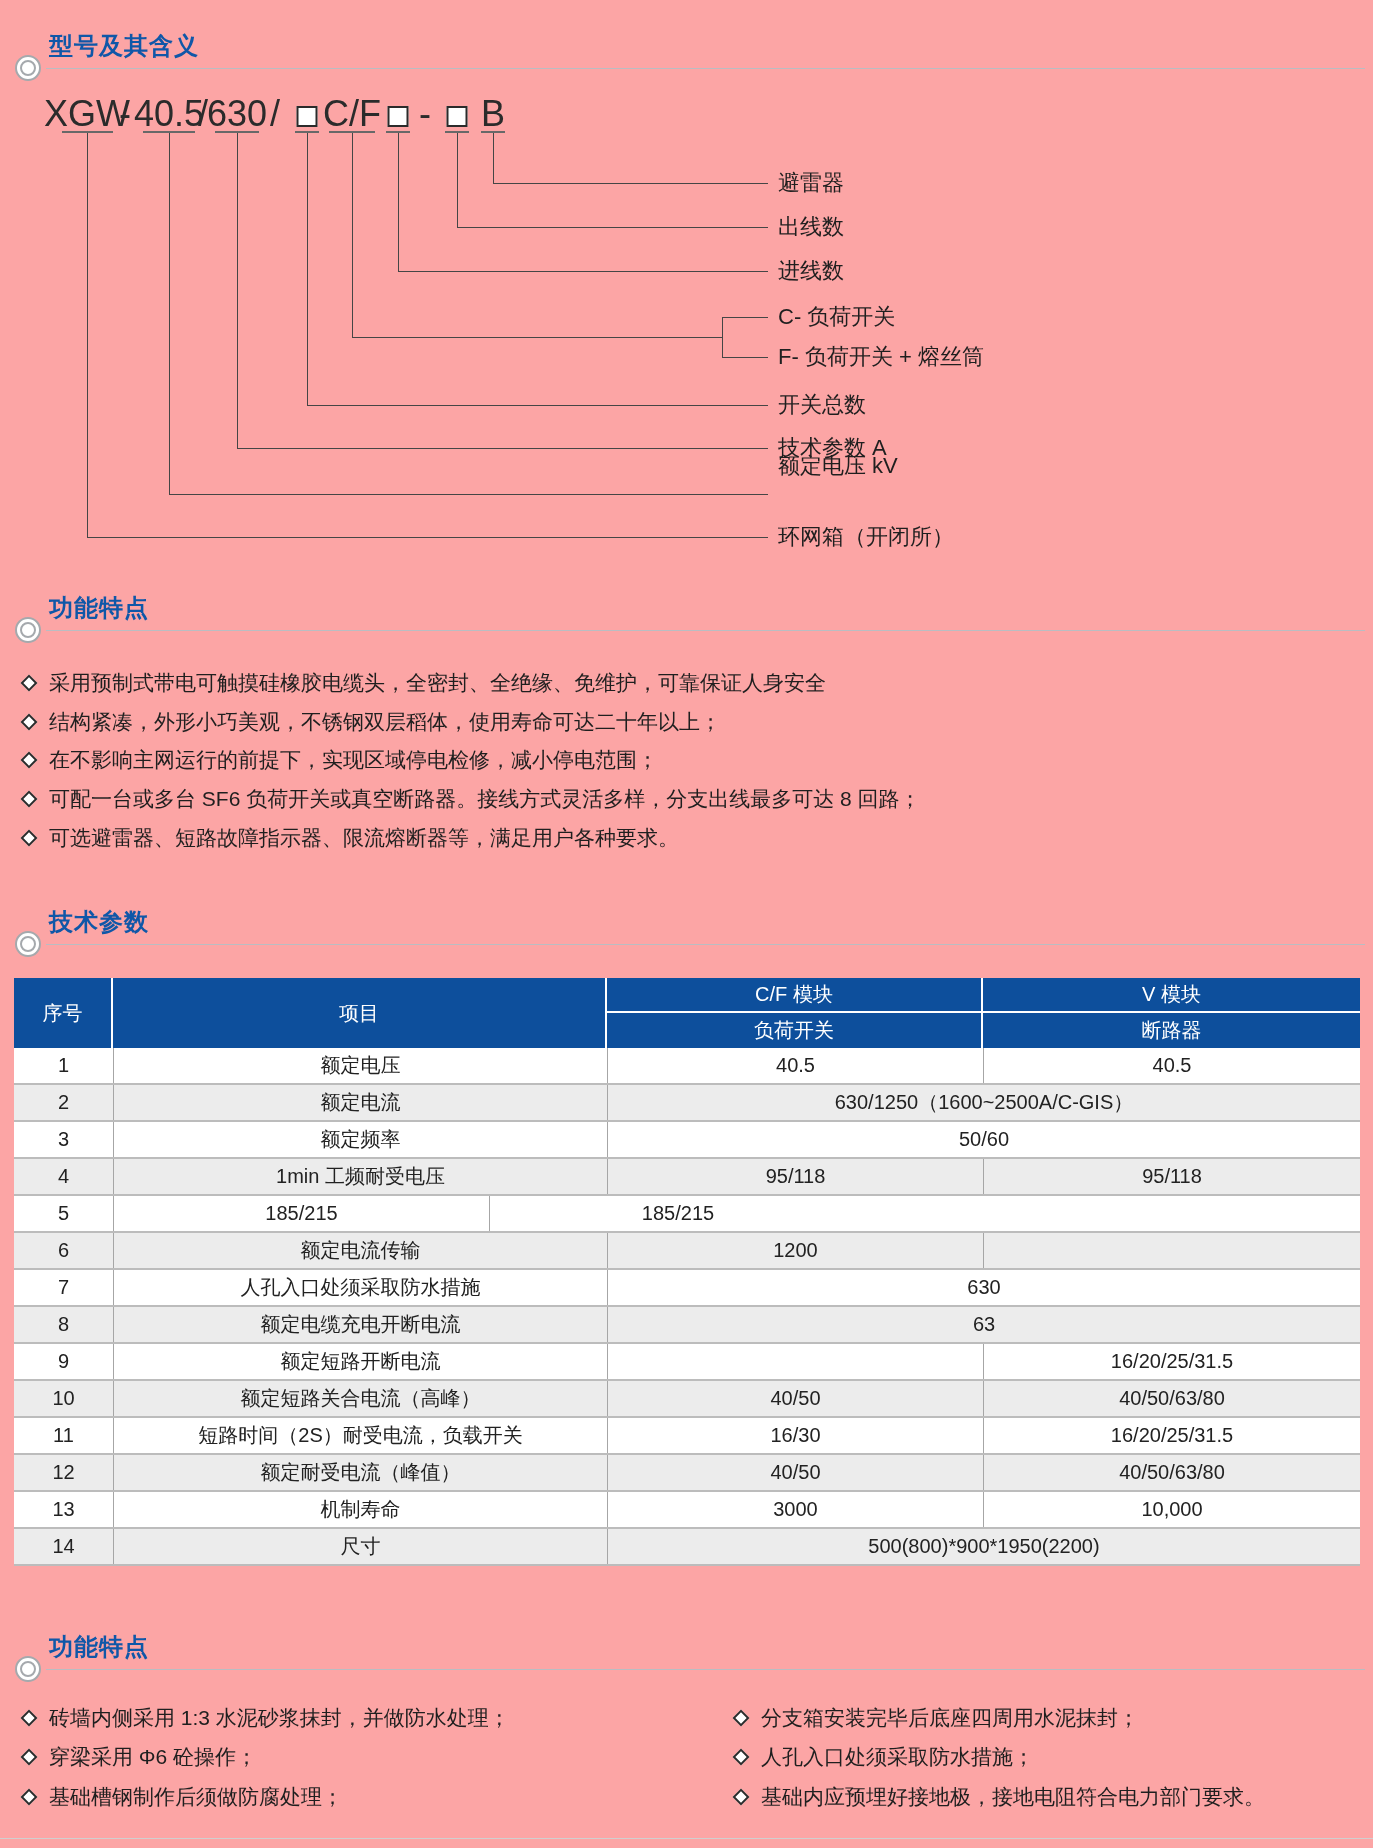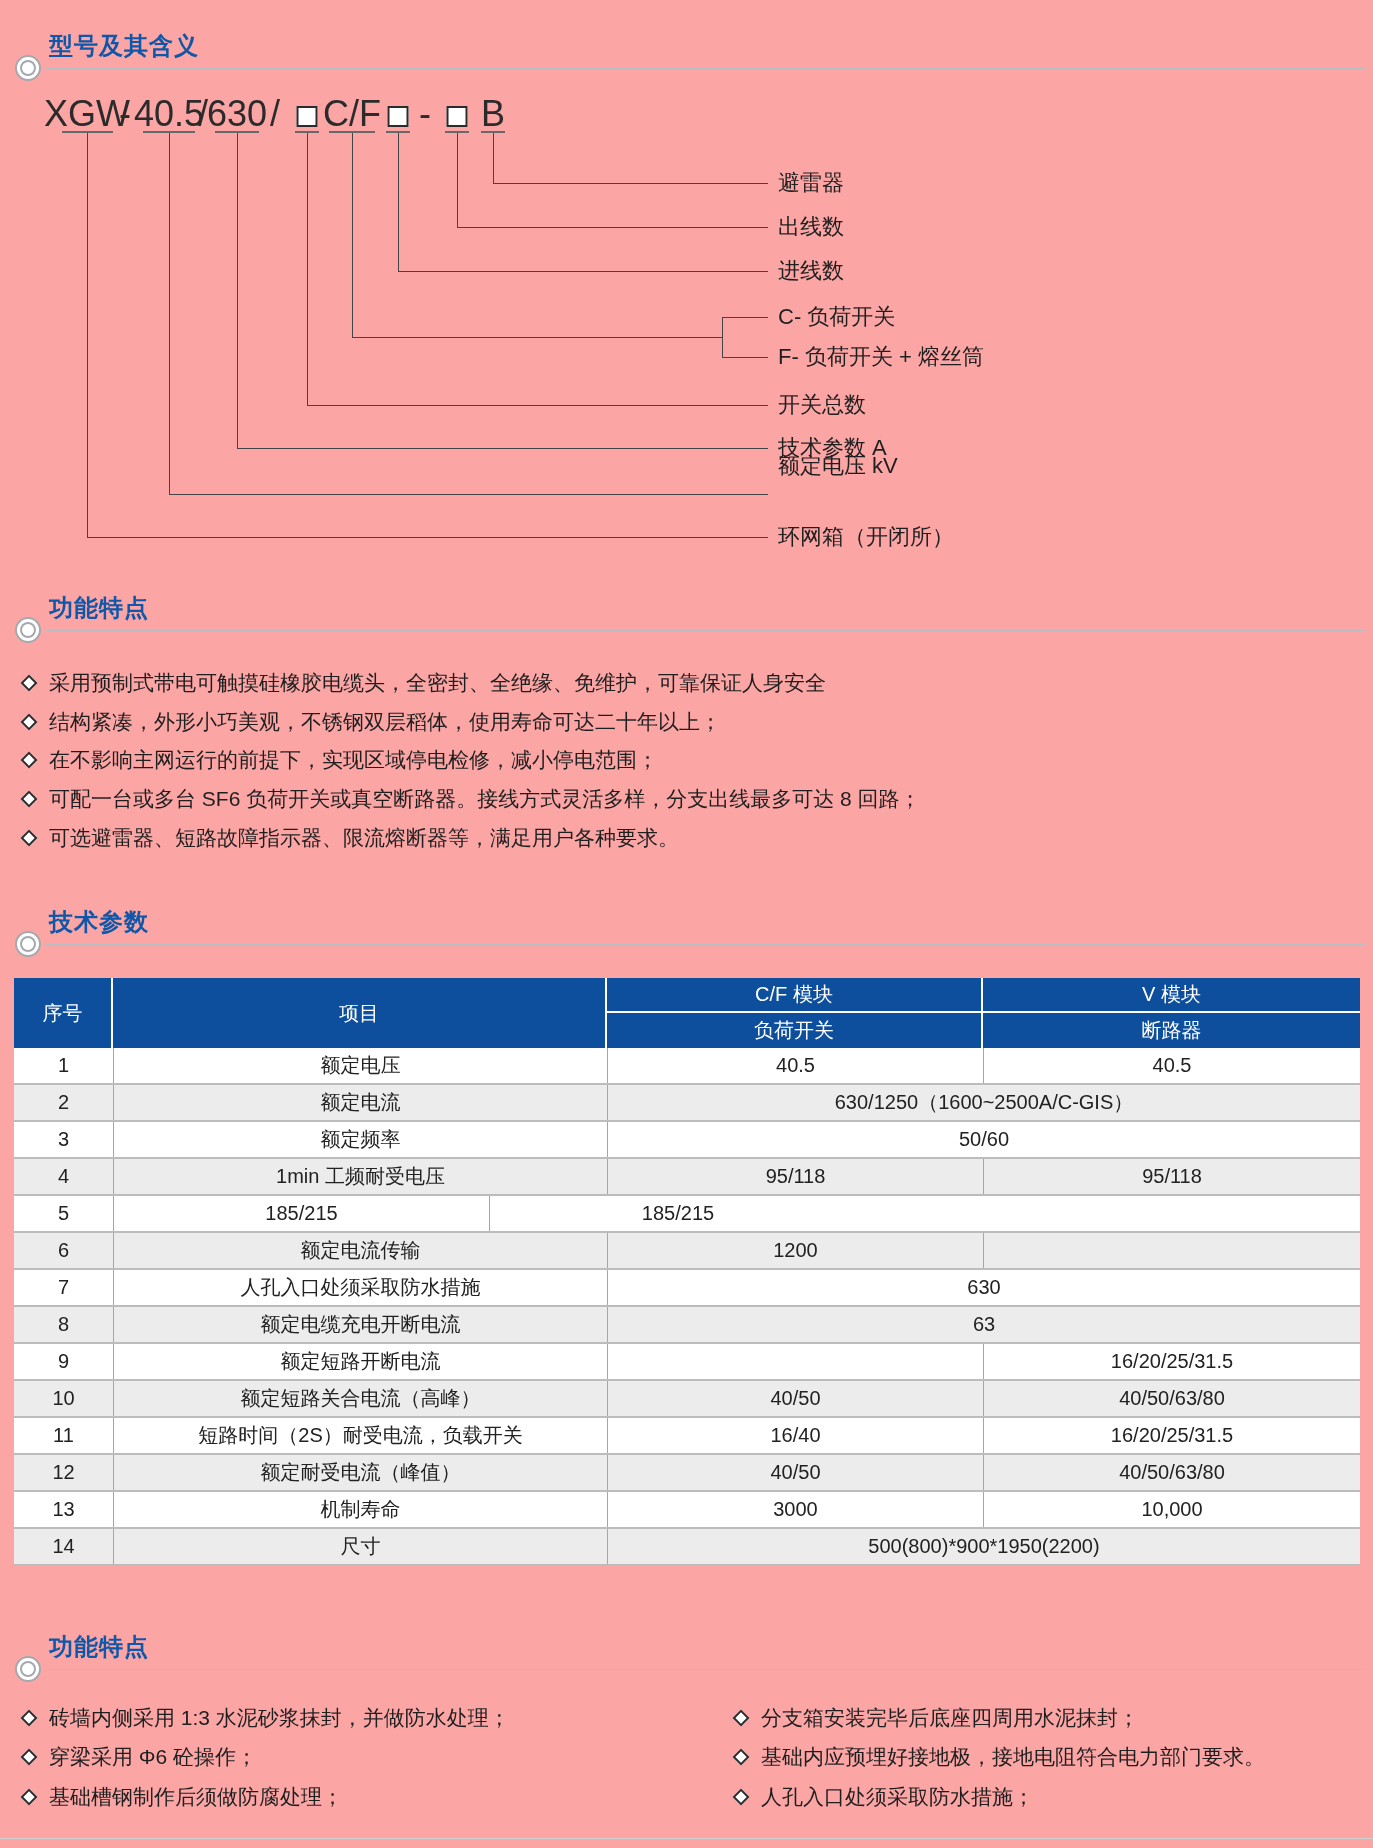--- a/index.html
+++ b/index.html
@@ -219,21 +219,21 @@
         </div>
         <div class="trow gray">
           <div class="td c1">10</div>
           <div class="td c2">额定短路关合电流（高峰）</div>
           <div class="td c3">40/50</div>
           <div class="td c4">40/50/63/80</div>
         </div>
         <div class="trow">
           <div class="td c1">11</div>
           <div class="td c2">短路时间（2S）耐受电流，负载开关</div>
-          <div class="td c3">16/40</div>
+          <div class="td c3">16/30</div>
           <div class="td c4">16/20/25/31.5</div>
         </div>
         <div class="trow gray">
           <div class="td c1">12</div>
           <div class="td c2">额定耐受电流（峰值）</div>
           <div class="td c3">40/50</div>
           <div class="td c4">40/50/63/80</div>
         </div>
         <div class="trow">
           <div class="td c1">13</div>
@@ -269,22 +269,22 @@
         <span>基础槽钢制作后须做防腐处理；</span>
       </div>
     </div>
   <div class="feat bot-feats" id="feats-bottom-right" style="left:730px;top:1698px">
       <div class="feat-item">
         <span class="diamond"></span>
         <span>分支箱安装完毕后底座四周用水泥抹封；</span>
       </div>
       <div class="feat-item">
         <span class="diamond"></span>
+        <span>人孔入口处须采取防水措施；</span>
+      </div>
+      <div class="feat-item">
+        <span class="diamond"></span>
         <span>基础内应预埋好接地极，接地电阻符合电力部门要求。</span>
-      </div>
-      <div class="feat-item">
-        <span class="diamond"></span>
-        <span>人孔入口处须采取防水措施；</span>
       </div>
     </div>
 
   <div class="footline"></div>
 </div>
 
 </body></html>

